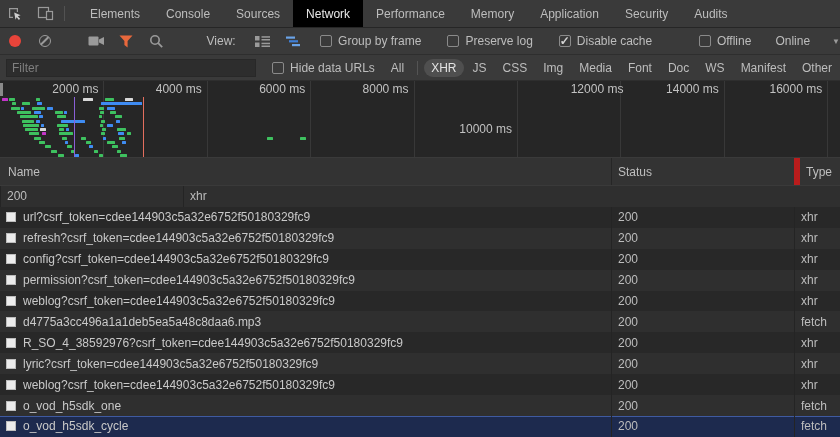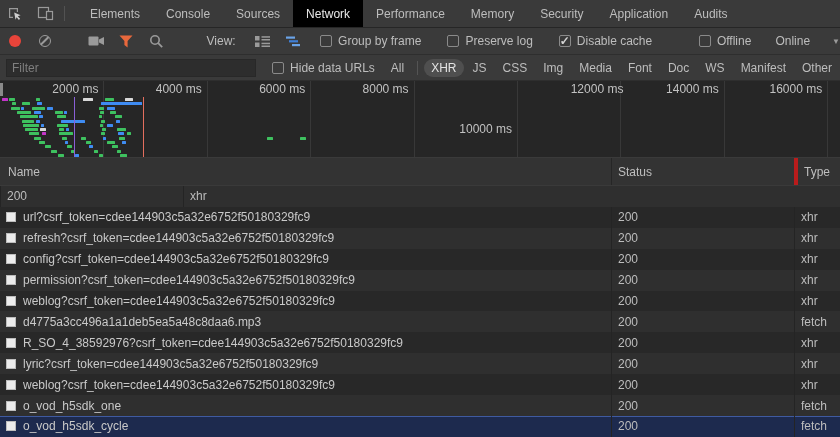--- a/index.html
+++ b/index.html
@@ -89,21 +89,21 @@
   .event-line { position:absolute; top:16px; bottom:0; width:1px; }
   .overview-handle { position:absolute; left:0; top:2px; width:3px; height:13px; background:#8a8a8a; }
   
   .thead {
     height:28px; flex:0 0 28px; background:#333333;
     display:flex; align-items:center; border-bottom:1px solid #3a3a3a;
     color:#bfbfbf;
   }
   .col-name   { width:611px; padding-left:8px; }
   .col-status { width:183px; padding-left:6px; border-left:1px solid #262626; height:100%; display:flex; align-items:center; }
-  .col-type   { flex:1; padding-left:6px; border-left:4px solid #b91c1c; height:100%; display:flex; align-items:center; }
+  .col-type   { flex:1; padding-left:6px; border-left:6px solid #b91c1c; height:100%; display:flex; align-items:center; }
   .tbody { flex:1; display:flex; flex-direction:column; }
   .row {
     height:20.92px; flex:0 0 20.92px; display:flex; align-items:center;
     color:#c9c9c9; cursor:default;
   }
   .row:nth-child(odd)  { background:#2f2f2f; }
   .row:nth-child(even) { background:#282828; }
   .row.selected { background:#1d2a4e; box-shadow:inset 0 1px 0 #3f5aa0; }
   .cell-name {
     width:611px; padding-left:6px; display:flex; align-items:center;
@@ -135,22 +135,22 @@
       </svg>
     </span>
     <span class="vdiv"></span>
     <div class="tabs" id="tabs">
         <div class="tab">Elements</div>
         <div class="tab">Console</div>
         <div class="tab">Sources</div>
         <div class="tab selected">Network</div>
         <div class="tab">Performance</div>
         <div class="tab">Memory</div>
+        <div class="tab">Application</div>
         <div class="tab">Security</div>
-        <div class="tab">Application</div>
         <div class="tab">Audits</div>
       </div>
   </div>
 
   <div class="toolbar">
     <span class="tool">
         <span class="record-dot"></span>
       </span>
     <span class="tool">
         <span class="clear-glyph"></span>

